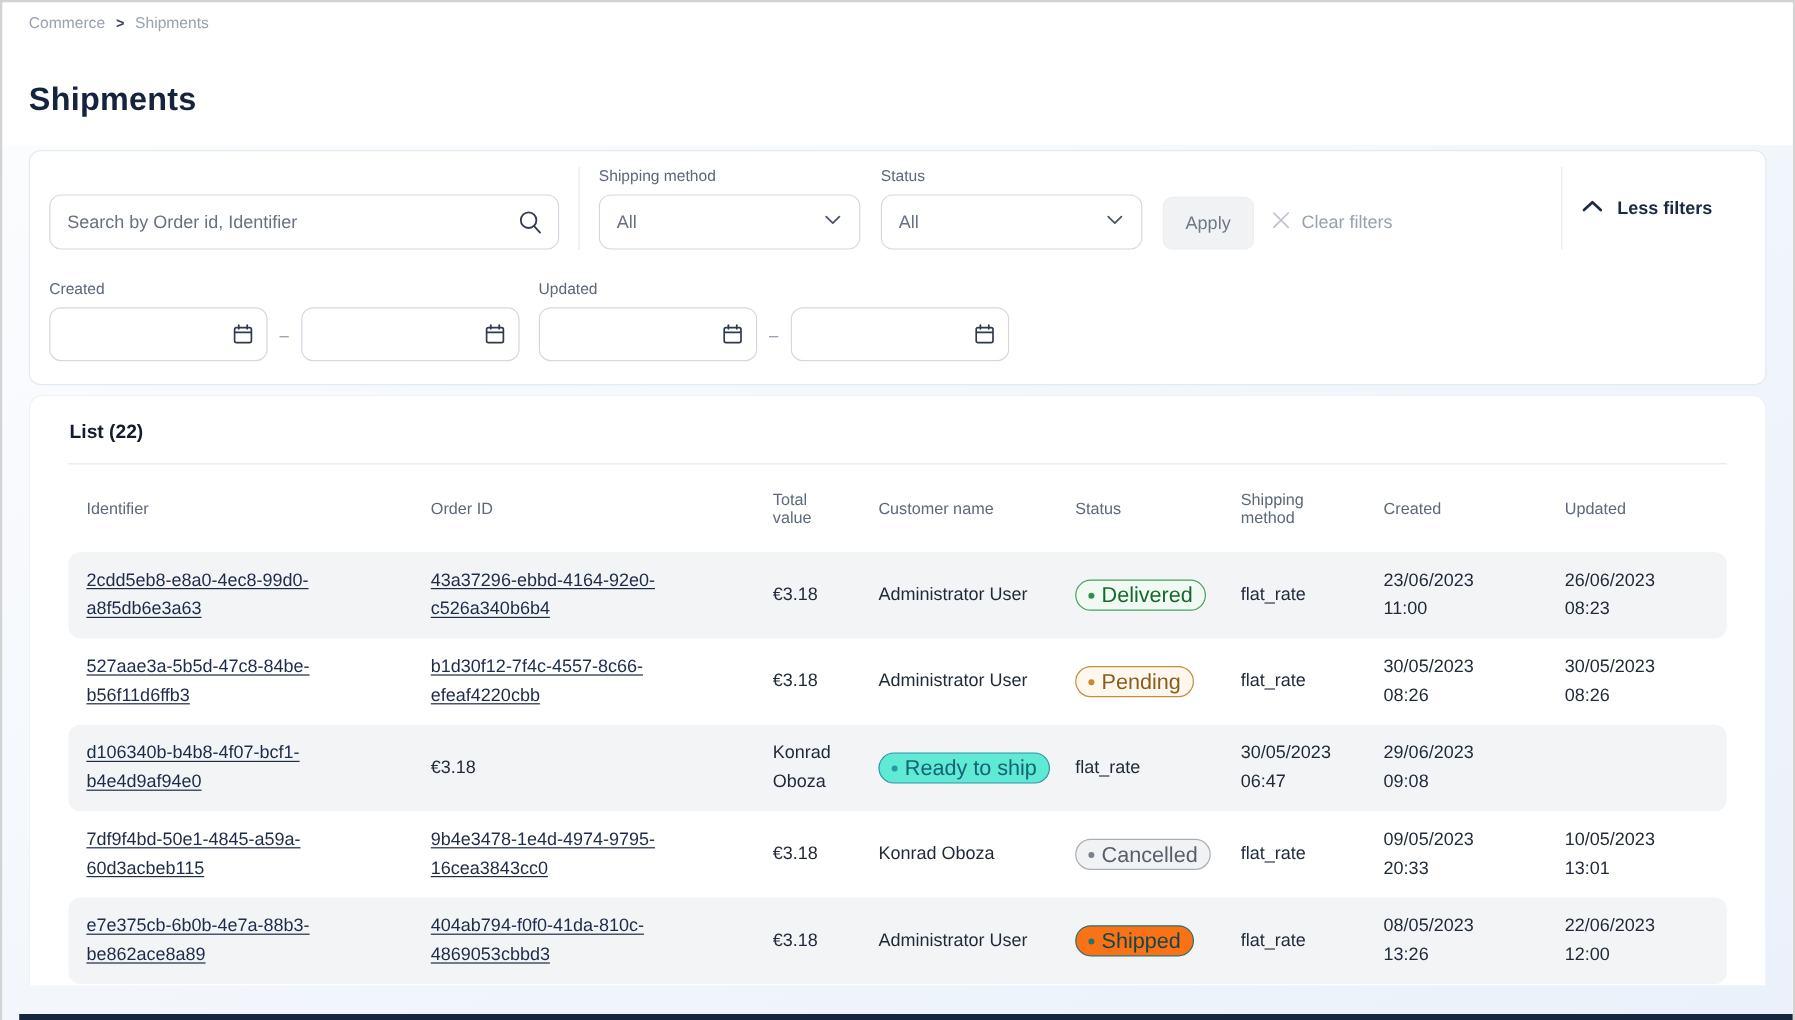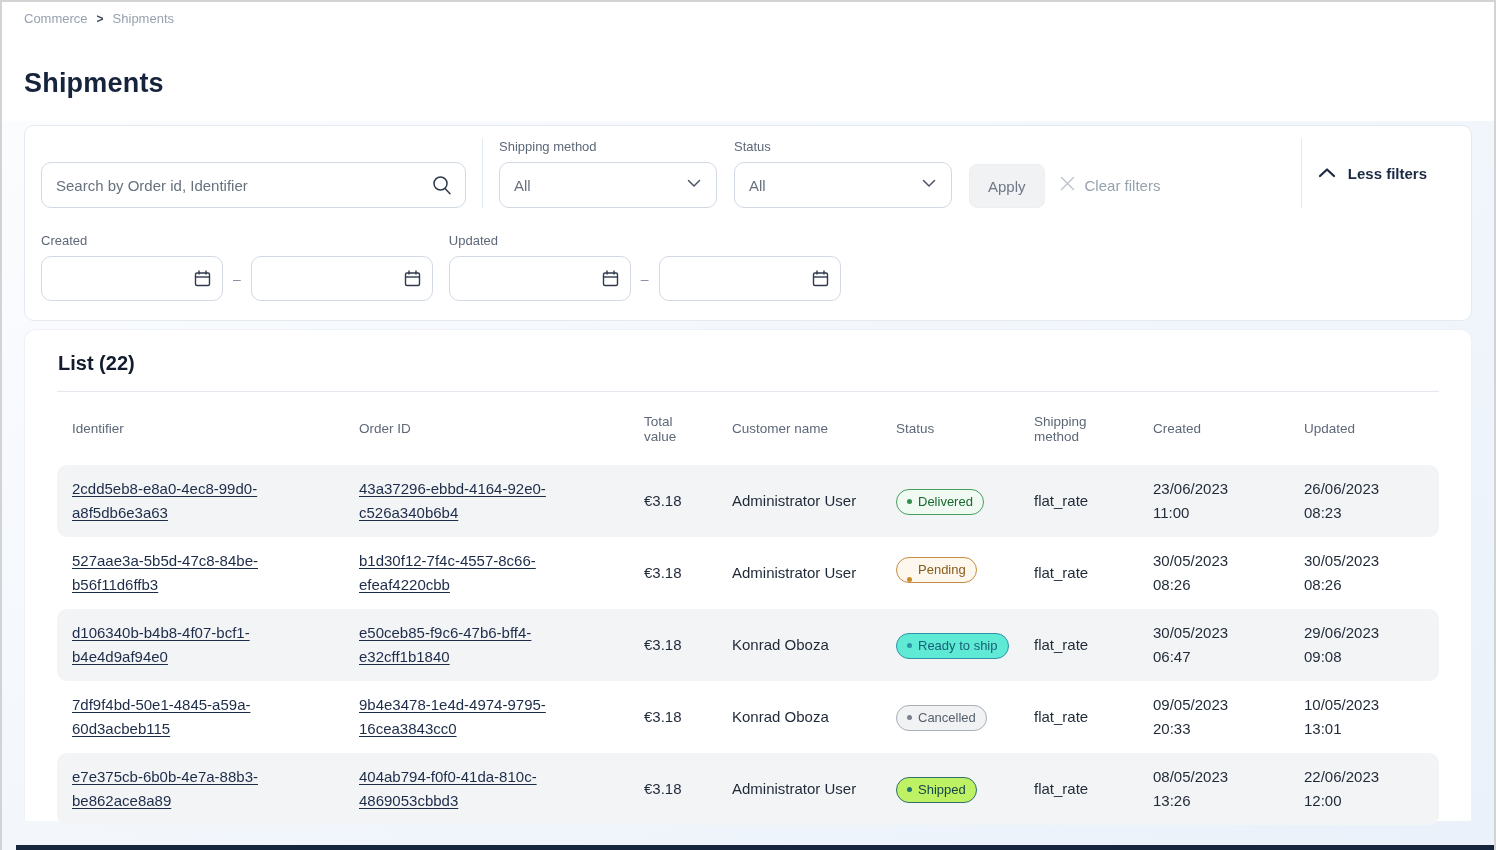--- a/index.html
+++ b/index.html
@@ -85,50 +85,50 @@
   
   .list-card {
     margin-top: 8px;
     background: #ffffff;
     border: 1px solid #eef1f7;
     border-bottom: none;
     border-radius: 12px 12px 0 0;
     padding: 22px 32px 10px 32px;
     height: 492px;
   }
-  .list-title { font-size: 20px; font-weight: 700; color: #121c2e; padding-left: 1px; }
+  .list-title { font-size: 16px; font-weight: 700; color: #121c2e; padding-left: 1px; }
   .list-divider { height: 1px; background: #e5e9ef; margin-top: 16px; }
   .grid-row {
     display: grid;
     grid-template-columns: 287px 285px 88px 164px 138px 119px 151px 1fr;
     align-items: center;
   }
   .grid-row > div { padding-left: 15px; padding-right: 10px; }
   .thead { min-height: 73px; font-size: 13.5px; color: #5d6878; }
   .trow { min-height: 72px; font-size: 15px; color: #1f2937; border-radius: 10px; line-height: 24px; }
   .trow--striped { background: #f3f4f6; }
   .cell-link { color: #1d2c49; text-decoration: underline; text-underline-offset: 2px; cursor: pointer; }
   .dt span { display: block; }
 
   
   .badge {
     display: inline-flex; align-items: center; gap: 6px;
     height: 26px; padding: 0 10px; border-radius: 14px;
-    font-size: 13px; white-space: nowrap; border: 1px solid transparent;
+    font-size: 18px; white-space: nowrap; border: 1px solid transparent;
   }
   .badge .dot { width: 5px; height: 5px; border-radius: 50%; display: inline-block; }
   .badge--success { background: #f1faf2; border-color: #46a05e; color: #15682e; }
   .badge--success .dot { background: #2f8f4b; }
-  .badge--warning { background: #fdf7ed; border-color: #c68d42; color: #8a5d1c; align-items: flex-end; }
+  .badge--warning { background: #fdf7ed; border-color: #c68d42; color: #8a5d1c; }
   .badge--warning .dot { background: #c98a2b; }
   .badge--info { background: #5eead4; border-color: #2f93a8; color: #176276; justify-content: space-between; }
   .badge--info .dot { background: #2f93a8; }
   .badge--neutral { background: #f1f2f4; border-color: #a9aeb7; color: #565f6b; }
   .badge--neutral .dot { background: #7a828d; }
-  .badge--teal { background: #bef264; border-color: #2e6f6d; color: #15444a; }
+  .badge--teal { background: #f97316; border-color: #2e6f6d; color: #15444a; }
   .badge--teal .dot { background: #1f756f; }
 
   .bottom-bar { position: absolute; bottom: 0; left: 14px; right: 0; height: 5px; background: #16263f; }
 </style>
 </head>
 <body>
 
 <div class="topbar">
   <div class="breadcrumb">
     <span>Commerce</span>
@@ -307,21 +307,20 @@
           <span>08:26</span>
         </div>
       <div class="dt">
           <span>30/05/2023</span>
           <span>08:26</span>
         </div>
     </div>
 
     <div class="grid-row trow trow--striped">
       <div><span class="cell-link">d106340b-b4b8-4f07-bcf1-b4e4d9af94e0</span></div>
-      <div><span class="cell-link">e50ceb85-f9c6-47b6-bff4-e32cff1b1840</span></div>
       <div>€3.18</div>
       <div>Konrad Oboza</div>
       <div><span class="badge badge--info">
             <span class="dot"></span>
             <span>Ready to ship</span>
           </span></div>
       <div>flat_rate</div>
       <div class="dt">
           <span>30/05/2023</span>
           <span>06:47</span>

